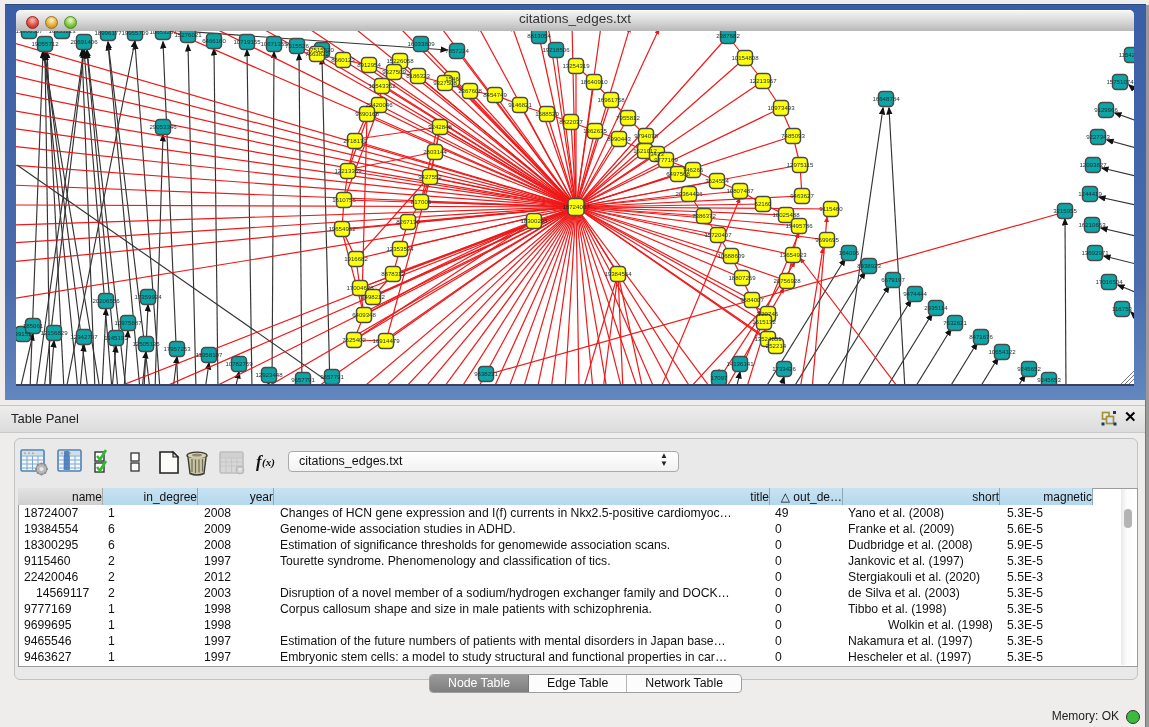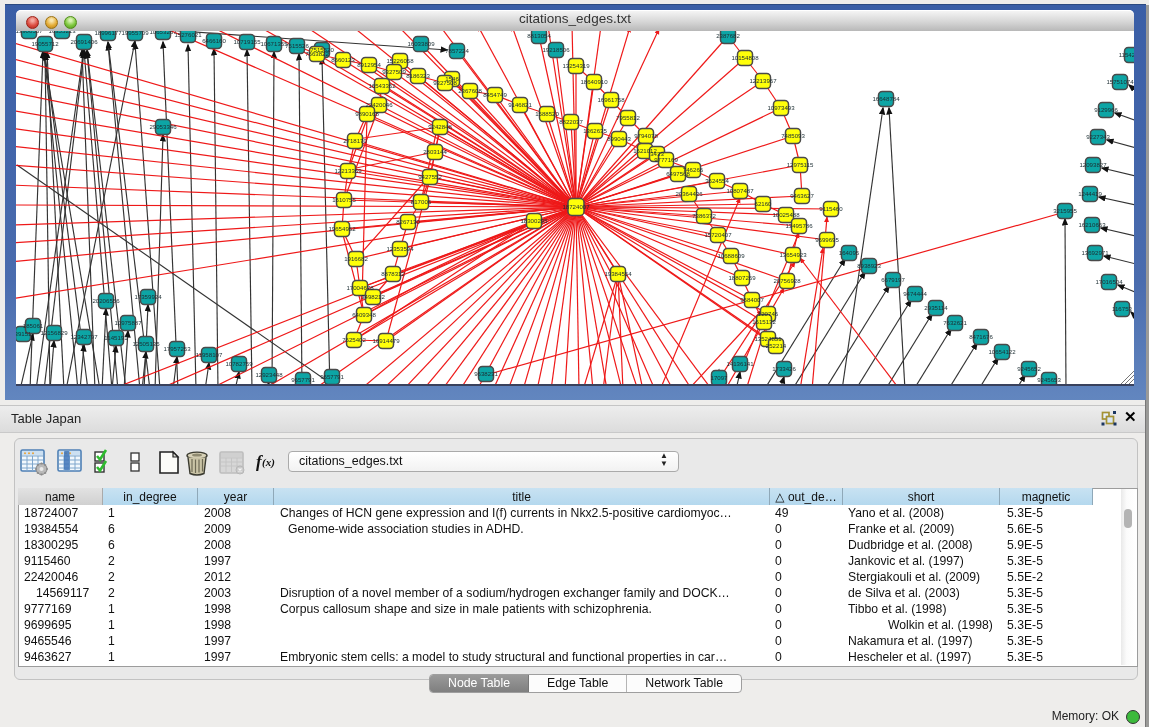--- a/index.html
+++ b/index.html
@@ -23,21 +23,21 @@
 
 #closex{left:1124px;top:408px;font-size:15px;font-weight:bold;color:#000}
 #panel{left:14px;top:438px;width:1122px;height:240px;background:#e9e9e9;border:1px solid #c2c2c2;border-radius:6px}
 
 #toolbar{left:14px;top:444px;width:1122px;height:34px}
 #combo{left:288px;top:451px;width:389px;height:19px;background:linear-gradient(#fff,#f2f2f2);border:1px solid #aaa;border-radius:4px}
 #combotext{left:299px;top:454px;font-size:12.5px;color:#111}
 #comboarr{left:660px;top:452px;font-size:8px;color:#222;line-height:8px;text-align:center}
 
 #tbl{left:18px;top:488px;width:1118px;height:177px;background:#fff;border:1px solid #9c9c9c}
-.hc{top:488px;height:17px;background:linear-gradient(#c8e2f2,#b4d8ee);border-right:1px solid #8fa8b8;font-size:12px;color:#111;text-align:center;line-height:18px}
+.hc{top:488px;height:17px;background:linear-gradient(#c8e2f2,#b4d8ee);border-right:1px solid #8fa8b8;font-size:12px;color:#111;text-align:right;line-height:18px}
 .hg{background:linear-gradient(#e2e2e2,#d0d0d0)!important;border-right:1px solid #aaa!important}
 .row{height:16px;font-size:12.2px;color:#111;white-space:nowrap}
 .c{position:absolute;top:0}
 #scrl{left:1121px;top:489px;width:14px;height:176px;background:linear-gradient(90deg,#e9e9e9,#fbfbfb 40%,#fff)}
 #thumb{left:1124px;top:509px;width:8px;height:19px;border-radius:4px;background:#b4b4b4}
 
 #tabs{left:429px;top:674px;height:17px;border:1px solid #9e9e9e;border-radius:4px;background:#fcfcfc;overflow:hidden;display:flex}
 .tab{font-size:12.3px;color:#111;line-height:17px;padding:0 18px;border-right:1px solid #b5b5b5}
 .tabsel{background:linear-gradient(#9a9a9a,#7f7f7f);color:#fff;border-right:1px solid #777}
 #mem{right:30px;top:709px;font-size:12px;color:#222}
@@ -624,21 +624,21 @@
 <g stroke="#777" stroke-width="1">
 <path d="M1121,384 L1134,371"></path>
 <path d="M1125,384 L1134,375"></path>
 <path d="M1129,384 L1134,379"></path>
 </g>
 </svg>
   </div>
 <div id="rstrip" class="abs"></div>
 <div id="rstrip2" class="abs"></div>
 <div id="tphead" class="abs"></div>
-<div id="tptitle" class="abs">Table Japan</div>
+<div id="tptitle" class="abs">Table Panel</div>
 <svg class="abs" width="16" height="16" style="left:1101px;top:410px">
 <rect x="1.5" y="2.5" width="6.5" height="6.5" fill="#e8f0fa" stroke="#a39134" stroke-width="1.7"></rect>
 <rect x="5.5" y="6.5" width="7" height="7" fill="#d8e7f8" stroke="#a39134" stroke-width="1.7"></rect>
 <rect x="12" y="1" width="3" height="3" fill="#1a3560"></rect>
 <rect x="0.5" y="12.5" width="3" height="3" fill="#1a3560"></rect>
 <rect x="12.5" y="12.5" width="3" height="3" fill="#1a3560"></rect>
 </svg>
 <div id="closex" class="abs">✕</div>
 <div id="panel" class="abs"></div>
 <div id="toolbar" class="abs">
@@ -709,48 +709,50 @@
     <span class="c" style="left:204px">2008</span>
     <span class="c" style="left:280px">Changes of HCN gene expression and I(f) currents in Nkx2.5-positive cardiomyoc…</span>
     <span class="c" style="left:775px">49</span>
     <span class="c" style="left:848px">Yano et al. (2008)</span>
     <span class="c" style="left:1007px">5.3E-5</span>
   </div>
 <div class="abs row" style="left:0;top:522px;width:1118px">
     <span class="c" style="left:24px">19384554</span>
     <span class="c" style="left:108px">6</span>
     <span class="c" style="left:204px">2009</span>
-    <span class="c" style="left:288px">Genome-wide association studies in ADHD.</span>
+    <span class="c" style="left:280px">Genome-wide association studies in ADHD.</span>
     <span class="c" style="left:775px">0</span>
     <span class="c" style="left:848px">Franke et al. (2009)</span>
     <span class="c" style="left:1007px">5.6E-5</span>
   </div>
 <div class="abs row" style="left:0;top:538px;width:1118px">
     <span class="c" style="left:24px">18300295</span>
     <span class="c" style="left:108px">6</span>
     <span class="c" style="left:204px">2008</span>
+    <span class="c" style="left:280px">Estimation of significance thresholds for genomewide association scans.</span>
     <span class="c" style="left:775px">0</span>
     <span class="c" style="left:848px">Dudbridge et al. (2008)</span>
     <span class="c" style="left:1007px">5.9E-5</span>
   </div>
 <div class="abs row" style="left:0;top:554px;width:1118px">
     <span class="c" style="left:24px">9115460</span>
     <span class="c" style="left:108px">2</span>
     <span class="c" style="left:204px">1997</span>
+    <span class="c" style="left:280px">Tourette syndrome. Phenomenology and classification of tics.</span>
     <span class="c" style="left:775px">0</span>
     <span class="c" style="left:848px">Jankovic et al. (1997)</span>
     <span class="c" style="left:1007px">5.3E-5</span>
   </div>
 <div class="abs row" style="left:0;top:570px;width:1118px">
     <span class="c" style="left:24px">22420046</span>
     <span class="c" style="left:108px">2</span>
     <span class="c" style="left:204px">2012</span>
     <span class="c" style="left:775px">0</span>
-    <span class="c" style="left:848px">Stergiakouli et al. (2009)</span>
-    <span class="c" style="left:1007px">5.5E-2</span>
+    <span class="c" style="left:848px">Stergiakouli et al. (2020)</span>
+    <span class="c" style="left:1007px">5.5E-3</span>
   </div>
 <div class="abs row" style="left:0;top:586px;width:1118px">
     <span class="c" style="left:36px">14569117</span>
     <span class="c" style="left:108px">2</span>
     <span class="c" style="left:204px">2003</span>
     <span class="c" style="left:280px">Disruption of a novel member of a sodium/hydrogen exchanger family and DOCK…</span>
     <span class="c" style="left:775px">0</span>
     <span class="c" style="left:848px">de Silva et al. (2003)</span>
     <span class="c" style="left:1007px">5.3E-5</span>
   </div>
@@ -768,20 +770,21 @@
     <span class="c" style="left:108px">1</span>
     <span class="c" style="left:204px">1998</span>
     <span class="c" style="left:775px">0</span>
     <span class="c" style="left:888px">Wolkin et al. (1998)</span>
     <span class="c" style="left:1007px">5.3E-5</span>
   </div>
 <div class="abs row" style="left:0;top:634px;width:1118px">
     <span class="c" style="left:24px">9465546</span>
     <span class="c" style="left:108px">1</span>
     <span class="c" style="left:204px">1997</span>
+    <span class="c" style="left:280px">Estimation of the future numbers of patients with mental disorders in Japan base…</span>
     <span class="c" style="left:775px">0</span>
     <span class="c" style="left:848px">Nakamura et al. (1997)</span>
     <span class="c" style="left:1007px">5.3E-5</span>
   </div>
 <div class="abs row" style="left:0;top:650px;width:1118px">
     <span class="c" style="left:24px">9463627</span>
     <span class="c" style="left:108px">1</span>
     <span class="c" style="left:204px">1997</span>
     <span class="c" style="left:280px">Embryonic stem cells: a model to study structural and functional properties in car…</span>
     <span class="c" style="left:775px">0</span>

